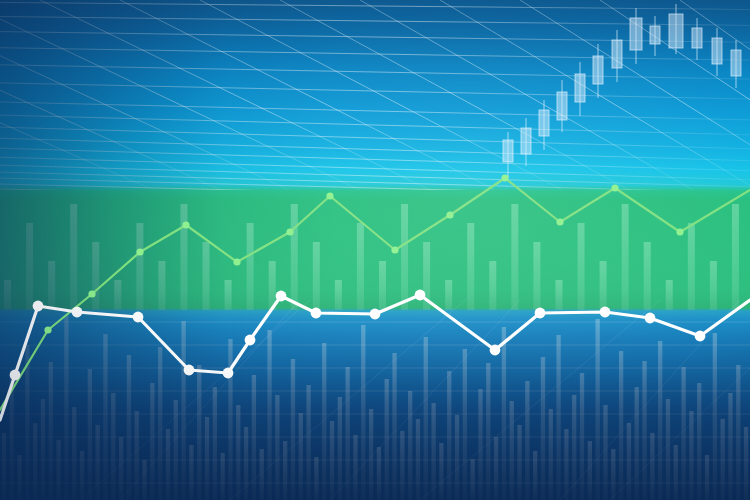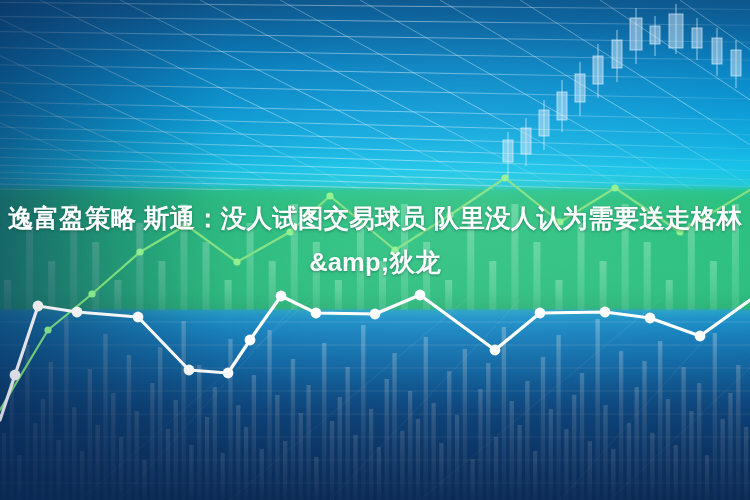--- a/index.html
+++ b/index.html
@@ -417,15 +417,14 @@
         <circle cx="495" cy="350" r="5.4"></circle>
         <circle cx="540" cy="313" r="5.4"></circle>
         <circle cx="605" cy="312" r="5.4"></circle>
         <circle cx="650" cy="318" r="5.4"></circle>
         <circle cx="700" cy="336" r="5.4"></circle>
       </g>
   </svg>
 
   <div class="bg-vignette"></div>
 
-  <div class="headline">逸富盈策略 斯通：没人试图交易球员 队里没人认为需要送走格林&amp;amp;狄龙</div>
 
 </div>
 
 </body></html>

